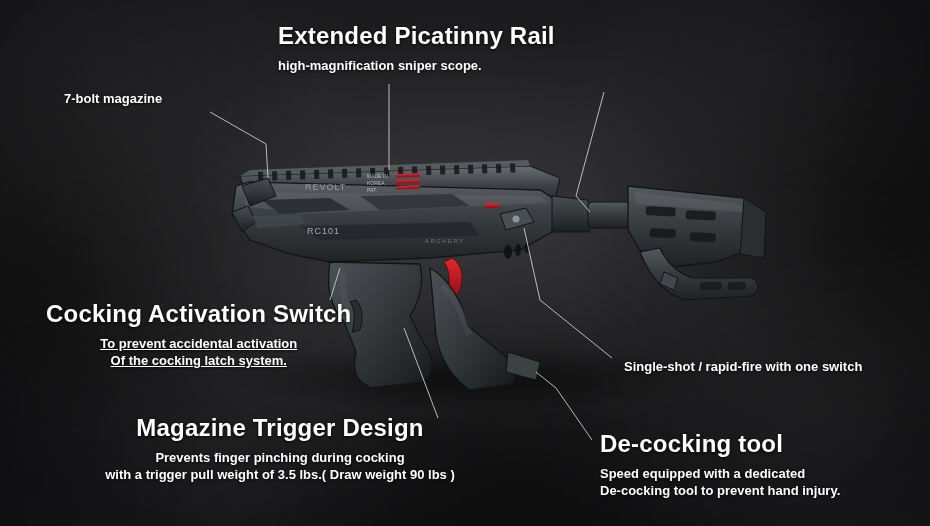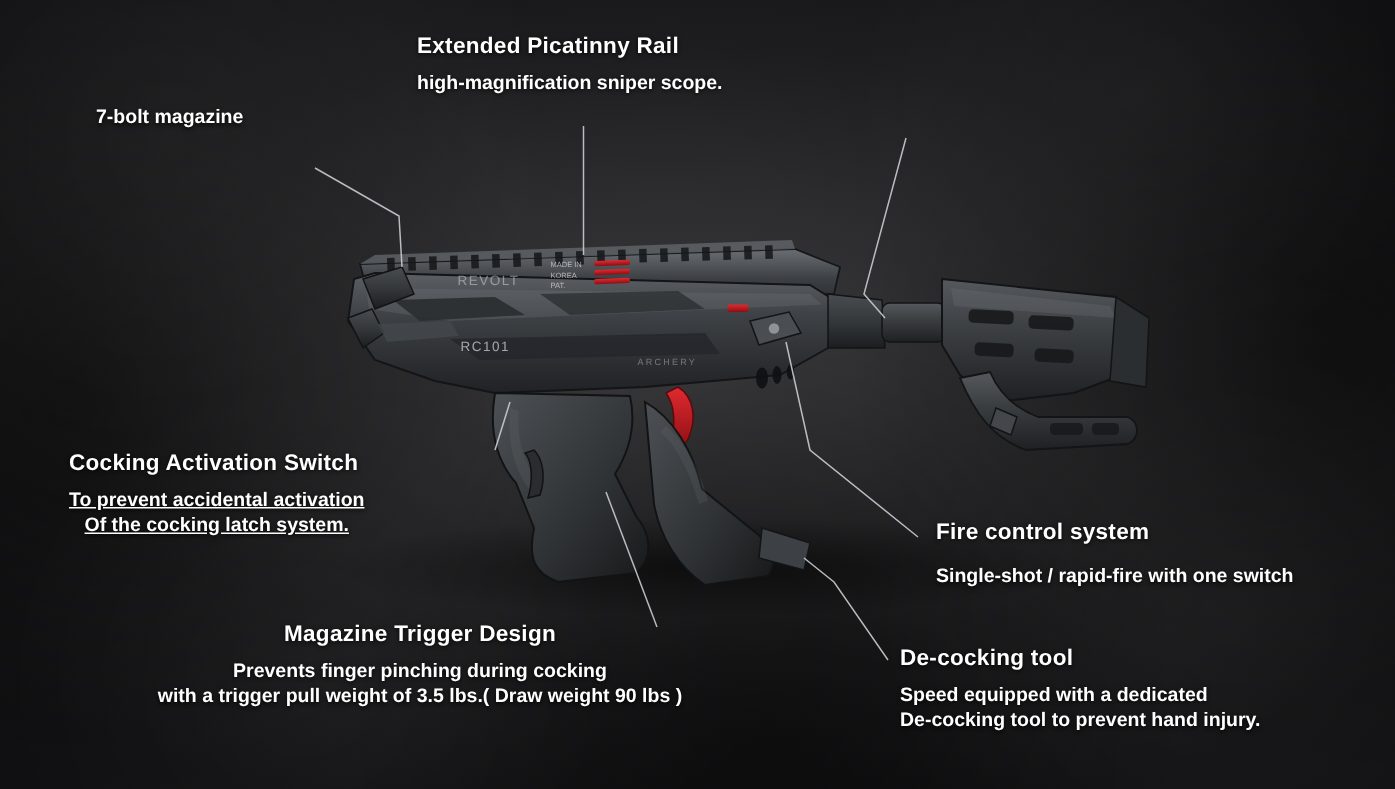--- a/index.html
+++ b/index.html
@@ -41,21 +41,21 @@
     font-weight: bold;
     letter-spacing: 0.2px;
     white-space: nowrap;
     text-shadow: 0 1px 3px rgba(0,0,0,0.85);
   }
   .callout .desc {
     font-weight: bold;
     line-height: 1.28;
     text-shadow: 0 1px 3px rgba(0,0,0,0.85);
   }
-  .t-md { font-size: 15px; }
+  .t-md { font-size: 24px; }
   .d-sm { font-size: 13px; }
 
   svg.leaders, svg.gun {
     position: absolute;
     left: 0;
     top: 0;
     width: 930px;
     height: 526px;
     overflow: visible;
   }
@@ -236,21 +236,21 @@
 
       <path d="M612,358 L540,300 L524,228"></path>
 
       <path d="M438,418 L404,328"></path>
 
       <path d="M592,440 L556,388 L536,372"></path>
     </g>
   </svg>
 
   <div class="callout" style="left:64px; top:68px;">
-    <div class="desc d-sm" style="text-align:center; margin-top:2px;">
+    <div class="desc d-sm" style="text-align:center; margin-top:23px;">
       <div>7-bolt magazine</div>
     </div>
   </div>
 
   <div class="callout" style="left:278px; top:22px;">
     <div class="title t-md">Extended Picatinny Rail</div>
     <div class="desc d-sm" style="margin-top:8px;">
       <div>high-magnification sniper scope.</div>
     </div>
   </div>
@@ -258,21 +258,20 @@
 
   <div class="callout" style="left:46px; top:300px;">
     <div class="title t-md">Cocking Activation Switch</div>
     <div class="desc d-sm" style="text-align:center; margin-top:8px;text-decoration:underline;">
       <div>To prevent accidental activation</div>
       <div>Of the cocking latch system.</div>
     </div>
   </div>
 
   <div class="callout" style="left:624px; top:346px;">
-    <div class="title t-md">Fire control system</div>
     <div class="desc d-sm" style="margin-top:13px;">
       <div>Single-shot / rapid-fire with one switch</div>
     </div>
   </div>
 
   <div class="callout" style="left:70px; top:414px; width:420px; text-align:center;">
     <div class="title t-md">Magazine Trigger Design</div>
     <div class="desc d-sm" style="margin-top:8px;">
       <div>Prevents finger pinching during cocking</div>
       <div>with a trigger pull weight of 3.5 lbs.( Draw weight 90 lbs )</div>

